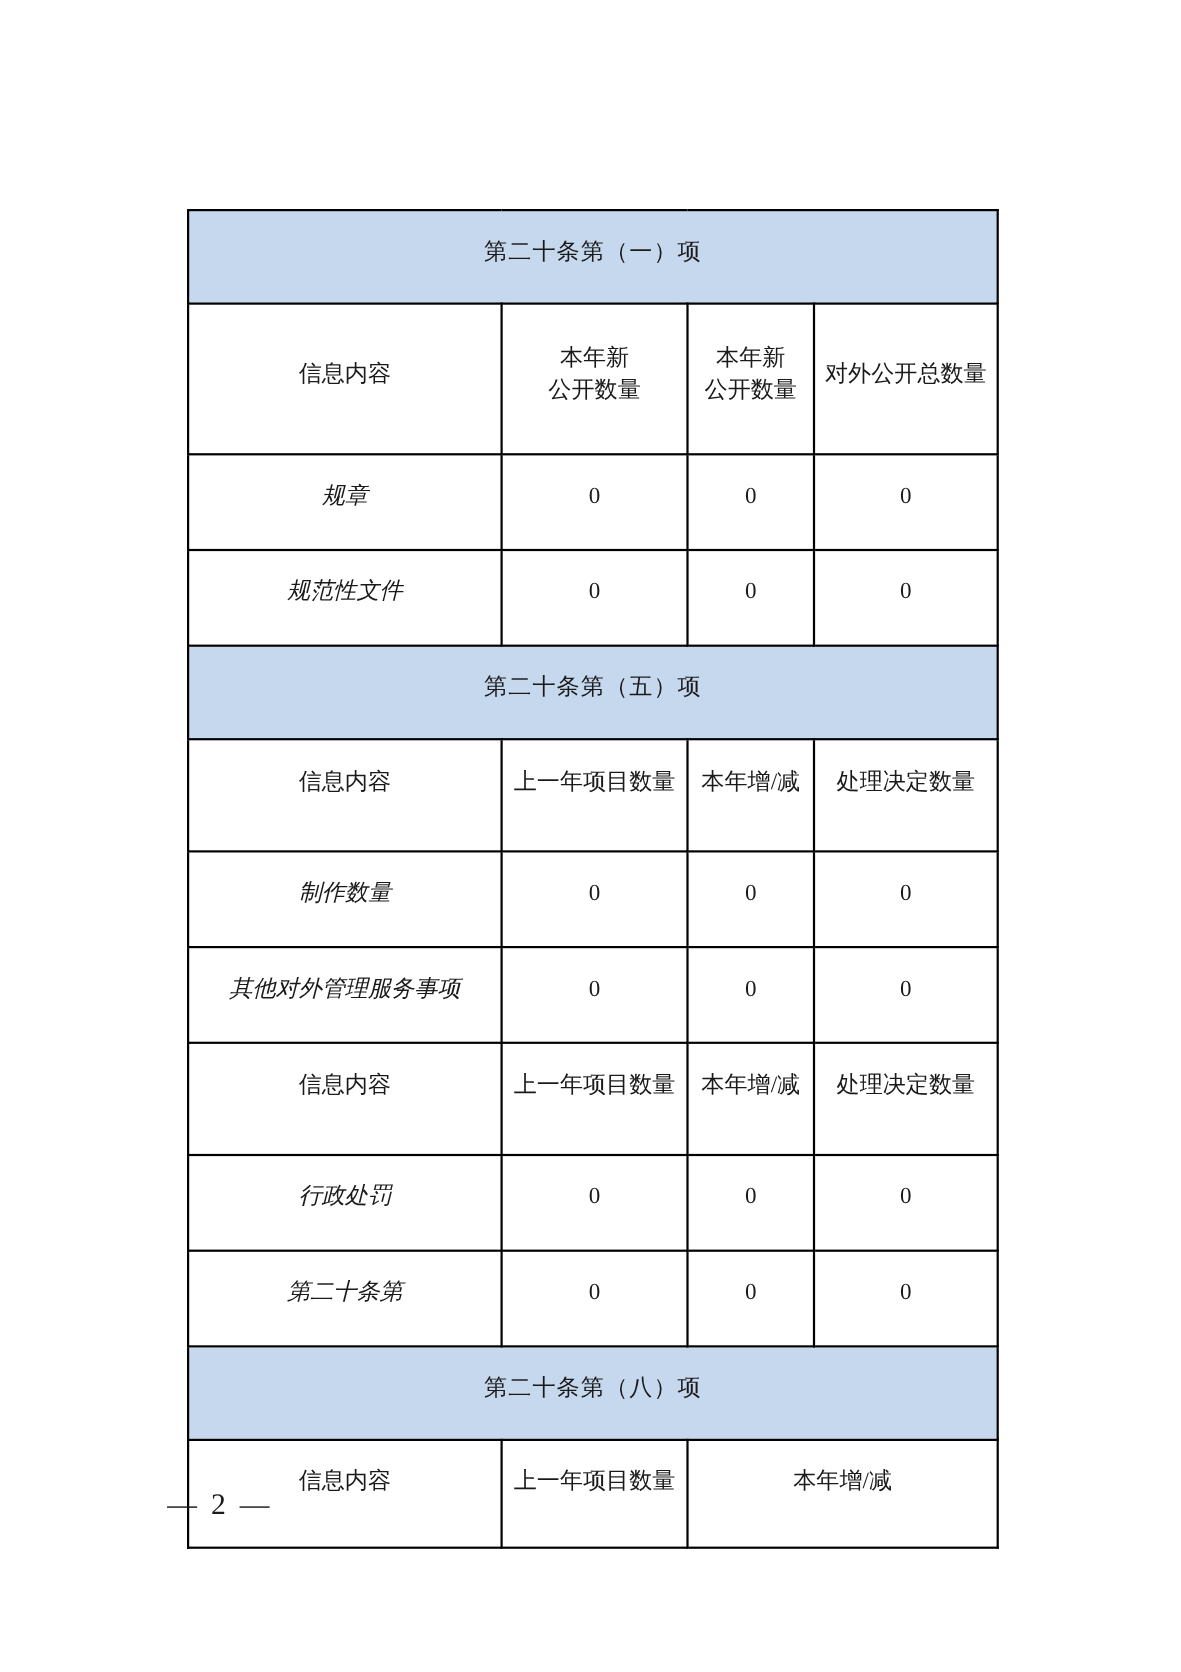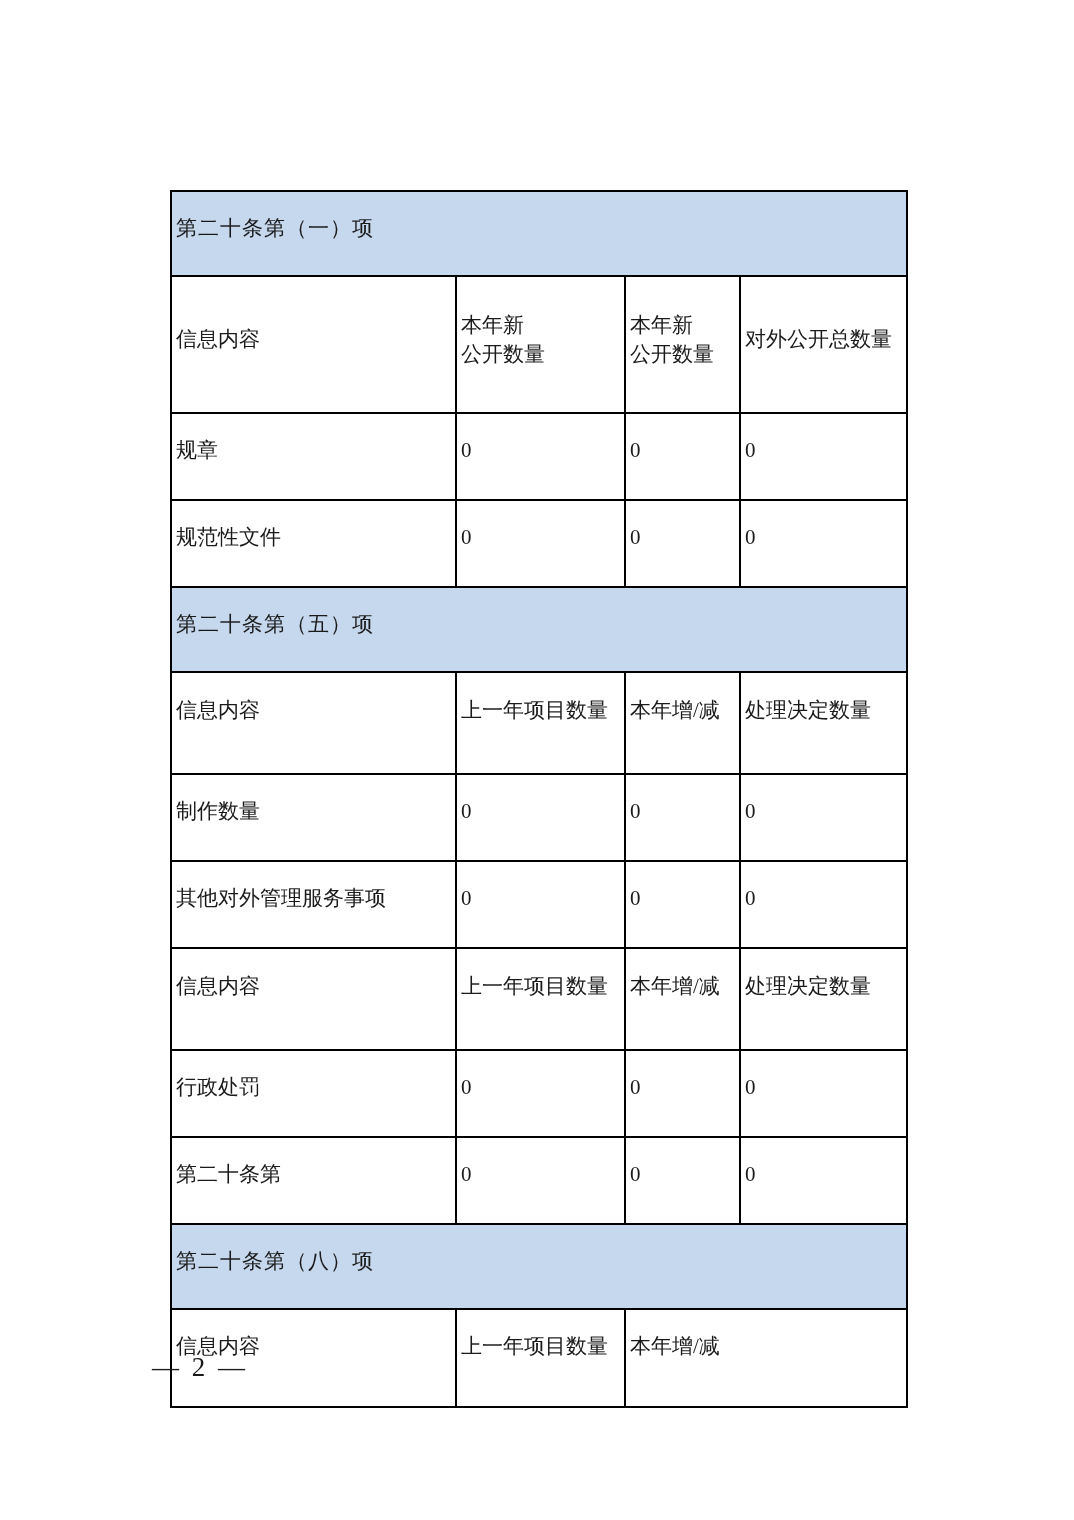--- a/index.html
+++ b/index.html
@@ -19,35 +19,36 @@
     position: absolute;
     left: 170px; top: 190px;
     width: 736px;
     border-collapse: collapse;
     table-layout: fixed;
   }
   table.report td {
     border: 2px solid #000000;
     font-size: 21px;
     line-height: 1.35;
+    text-align: center;
     vertical-align: middle;
     padding: 0 4px 10px 4px;
     overflow: hidden;
   }
   td.section-band {
     background: #c6d8ee;
     height: 73px;
     padding-bottom: 16px;
     letter-spacing: 1px;
   }
   tr.hdr-tall td { height: 125px; }
   tr.hdr td { height: 74px; padding-bottom: 26px; }
   tr.data td { height: 73px; padding-bottom: 12px; }
   tr.last-hdr td { height: 72px; padding-bottom: 24px; }
-  td.label-cell { text-align: left; padding-left: 10px; }
+  td.label-cell { text-align: left; padding-left: 10px; font-style: italic; }
   .two-line span { display: block; }
   .two-line { line-height: 50px; }
   .footer-pagenum {
     position: absolute;
     left: 152px; top: 1352px;
     font-size: 27px;
     letter-spacing: 3px;
     color: #1a1a1a;
   }
 </style>

